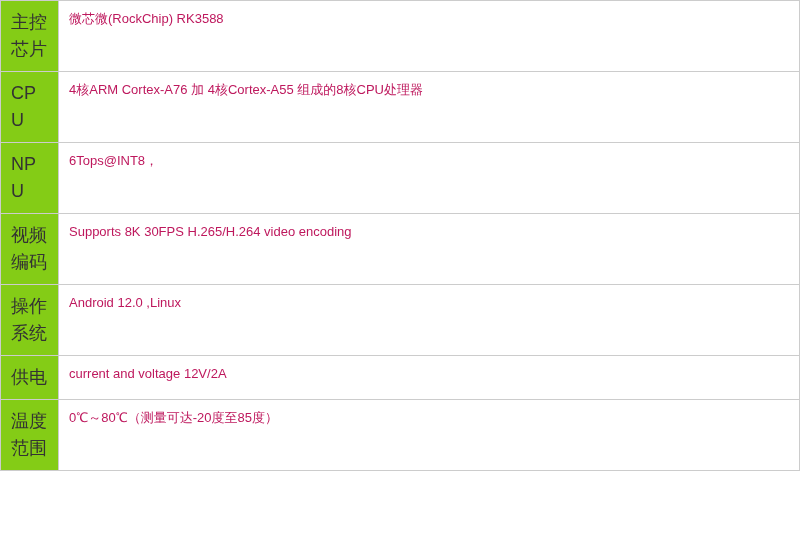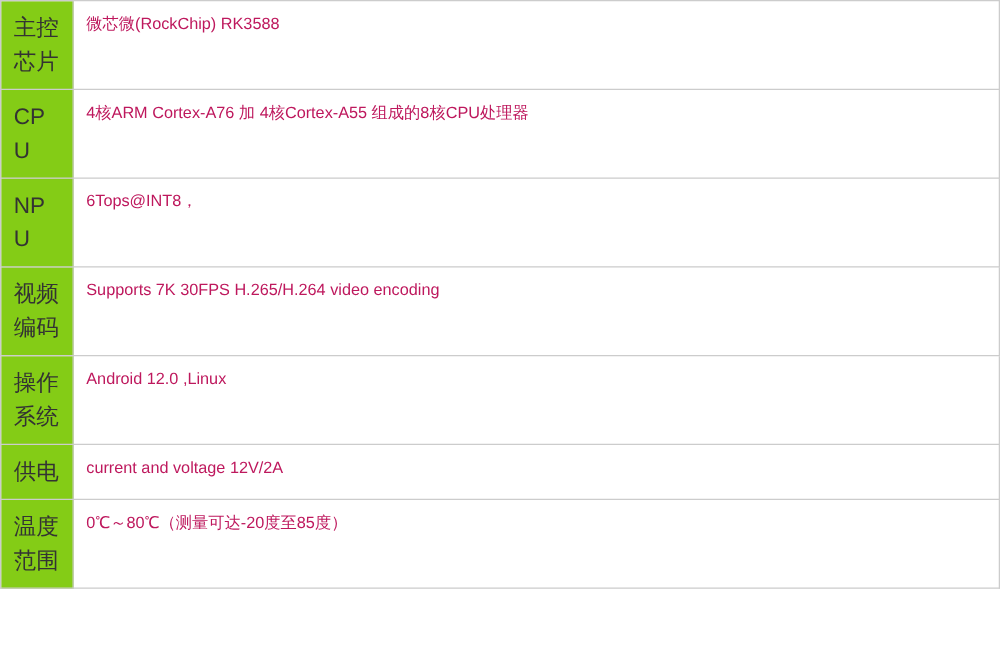--- a/index.html
+++ b/index.html
@@ -54,21 +54,21 @@
       <tr>
         <td class="label-cell">CPU</td>
         <td class="value-cell">4核ARM Cortex-A76 加 4核Cortex-A55 组成的8核CPU处理器</td>
       </tr>
       <tr>
         <td class="label-cell">NPU</td>
         <td class="value-cell">6Tops@INT8，</td>
       </tr>
       <tr>
         <td class="label-cell">视频编码</td>
-        <td class="value-cell">Supports 7K 30FPS H.265/H.264 video encoding</td>
+        <td class="value-cell">Supports 8K 30FPS H.265/H.264 video encoding</td>
       </tr>
       <tr>
         <td class="label-cell">操作系统</td>
         <td class="value-cell">Android 12.0 ,Linux</td>
       </tr>
       <tr>
         <td class="label-cell">供电</td>
         <td class="value-cell">current and voltage 12V/2A</td>
       </tr>
       <tr>

